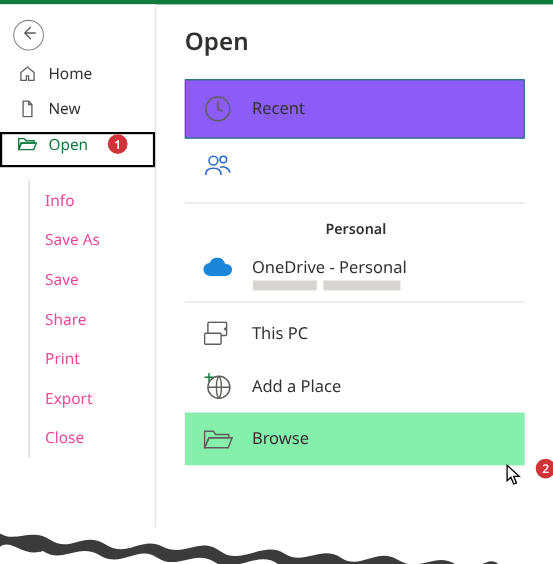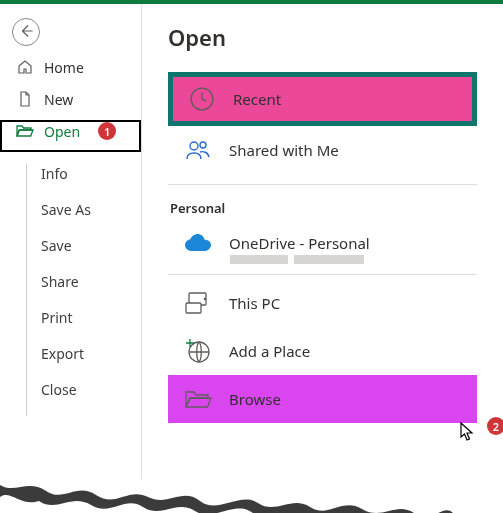--- a/index.html
+++ b/index.html
@@ -65,24 +65,25 @@
     border: 2px solid #000;
   }
   .nav-item.selected .ic { color: #0f7b3e; }
   .more-group {
     margin-left: 26px;
     border-left: 1px solid #d2d0ce;
     margin-top: 12px;
   }
   .more-item {
     display: flex;
+    align-items: center;
     height: 36px;
     padding-left: 14px;
     cursor: pointer;
-    color: #404040;
+    color: #ec4899;
   }
   .call-badge {
     display: inline-flex;
     align-items: center;
     justify-content: center;
     width: 18px;
     height: 18px;
     border-radius: 50%;
     background: #d13438;
     color: #fff;
@@ -112,31 +113,32 @@
     font-size: 15px;
   }
   .loc-row .ic {
     width: 30px;
     display: flex;
     align-items: center;
     justify-content: center;
     flex-shrink: 0;
   }
   .loc-row.recent {
-    background: #ec4899;
-    border: 5px solid #0f766e;
+    background: #8b5cf6;
+    border: 1px solid #0f766e;
     height: 54px;
   }
   .loc-row.browse {
-    background: #d946ef;
+    background: #86efac;
   }
   .section-label {
     font-size: 13px;
     font-weight: 600;
     margin: 14px 0 6px 2px;
+    text-align: center;
   }
   .hr {
     border: none;
     border-top: 1px solid #e1dfdd;
     margin: 10px 0 4px;
   }
   .onedrive-sub {
     display: flex;
     gap: 6px;
     margin-left: 62px;
@@ -256,21 +258,20 @@
 
     <div class="loc-row">
       <span class="ic">
         <svg width="26" height="22" viewBox="0 0 26 22" fill="none" stroke="#2b6bd1" stroke-width="1.4">
             <circle cx="9" cy="7" r="4"></circle>
             <path d="M2 20c0-4 3-6 7-6s7 2 7 6"></path>
             <circle cx="18" cy="6" r="3"></circle>
             <path d="M15 13c3-1 8 0 9 5"></path>
           </svg>
       </span>
-      <span>Shared with Me</span>
     </div>
 
     <hr class="hr">
     <div class="section-label">Personal</div>
 
     <div class="loc-row" style="height:40px">
       <span class="ic">
         <svg width="28" height="18" viewBox="0 0 28 18">
             <path fill="#1c86d8" d="M8 17c-4 0-7-2.5-7-6 0-3 2.3-5.4 5.4-5.8C7.6 2.2 10.3 0 13.5 0c3.5 0 6.4 2.4 7.1 5.7 3 .1 6.4 1.6 6.4 5.3 0 3.3-2.8 6-7 6H8z"></path>
           </svg>

